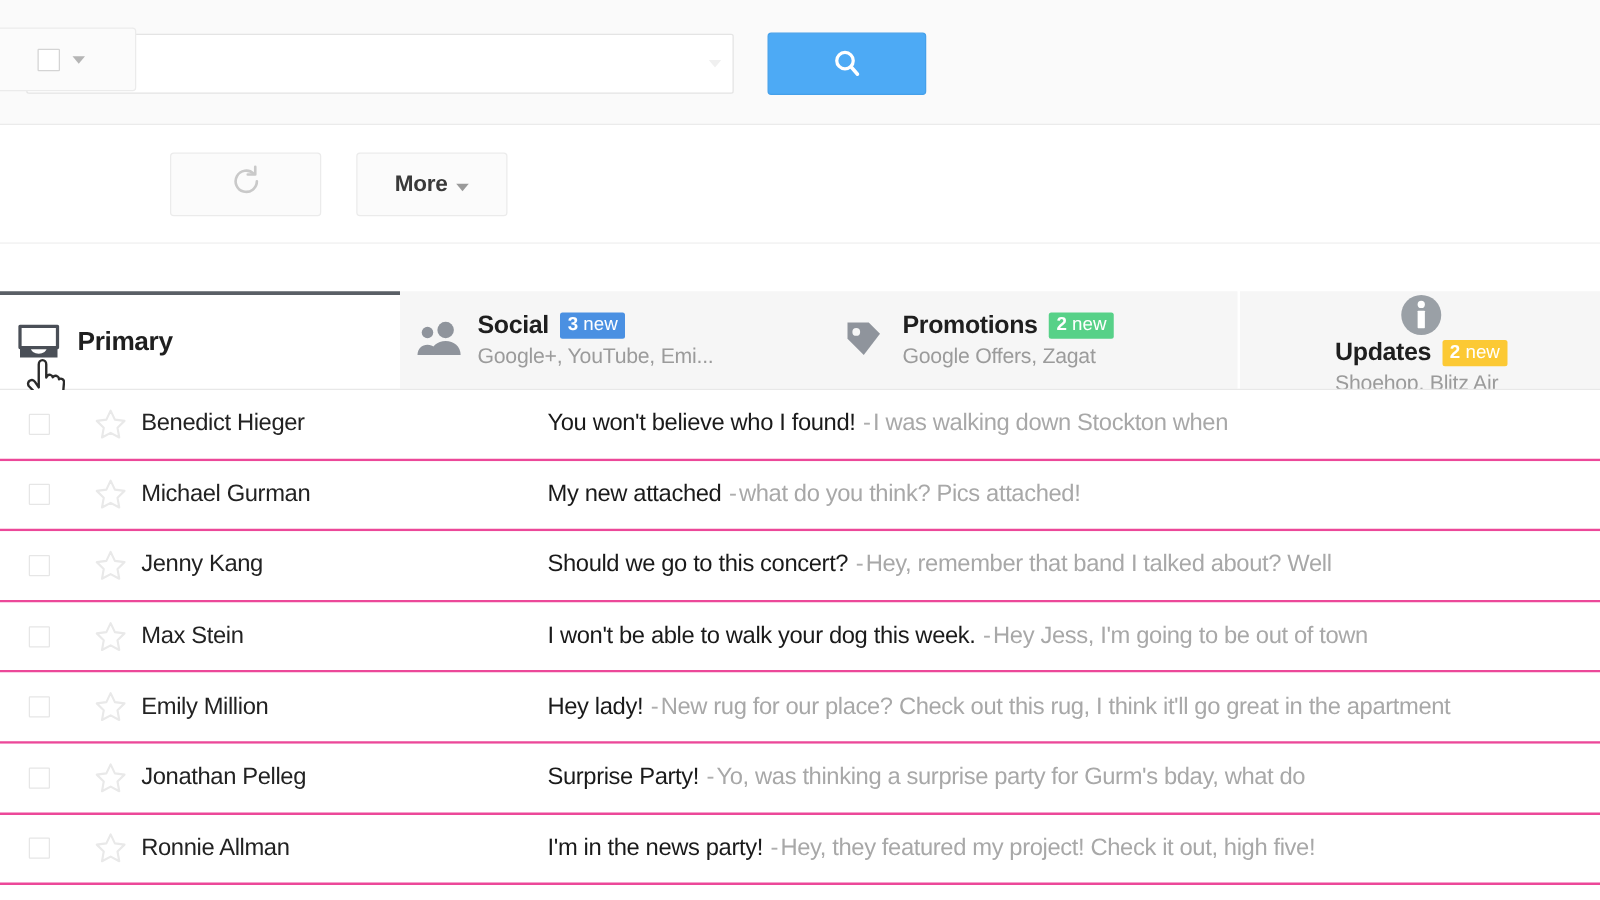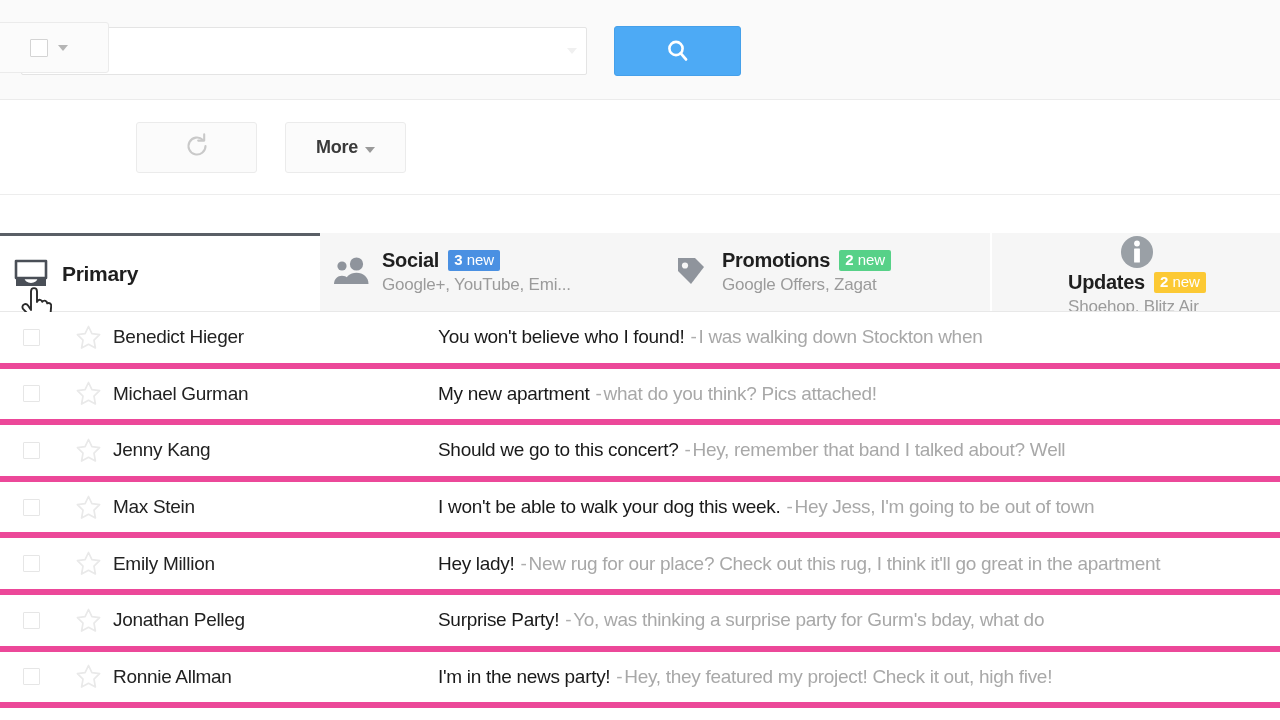--- a/index.html
+++ b/index.html
@@ -230,21 +230,21 @@
     left: 0; top: 312px;
     width: 1280px;
     height: 408px;
     background: #ffffff;
   }
   .mail-row {
     position: relative;
     height: 56.6px;
     display: flex;
     align-items: center;
-    border-bottom: 6px solid #ec4899;
+    border-bottom: 2px solid #ec4899;
     background: #ffffff;
     cursor: pointer;
     overflow: hidden;
     white-space: nowrap;
   }
   .cell-check {
     width: 63px;
     flex: none;
     display: flex;
     align-items: center;
@@ -447,21 +447,21 @@
       <div class="cell-check">
         <span class="row-box"></span>
       </div>
       <div class="cell-star">
         <svg width="27" height="27" viewBox="0 0 27 27">
           <path d="M13.5 2.5 L16.9 9.7 L24.6 10.7 L19 16.2 L20.4 24 L13.5 20.3 L6.6 24 L8 16.2 L2.4 10.7 L10.1 9.7 Z" fill="none" stroke="#e9e9e9" stroke-width="1.7" stroke-linejoin="round"></path>
         </svg>
       </div>
       <div class="cell-sender">Michael Gurman</div>
       <div class="cell-msg">
-        <span class="msg-subject">My new apartment</span><span class="msg-sep">-</span><span class="msg-snippet">what do you think? Pics attached!</span>
+        <span class="msg-subject">My new attached</span><span class="msg-sep">-</span><span class="msg-snippet">what do you think? Pics attached!</span>
       </div>
     </div>
 
     <div class="mail-row">
       <div class="cell-check">
         <span class="row-box"></span>
       </div>
       <div class="cell-star">
         <svg width="27" height="27" viewBox="0 0 27 27">
           <path d="M13.5 2.5 L16.9 9.7 L24.6 10.7 L19 16.2 L20.4 24 L13.5 20.3 L6.6 24 L8 16.2 L2.4 10.7 L10.1 9.7 Z" fill="none" stroke="#e9e9e9" stroke-width="1.7" stroke-linejoin="round"></path>

